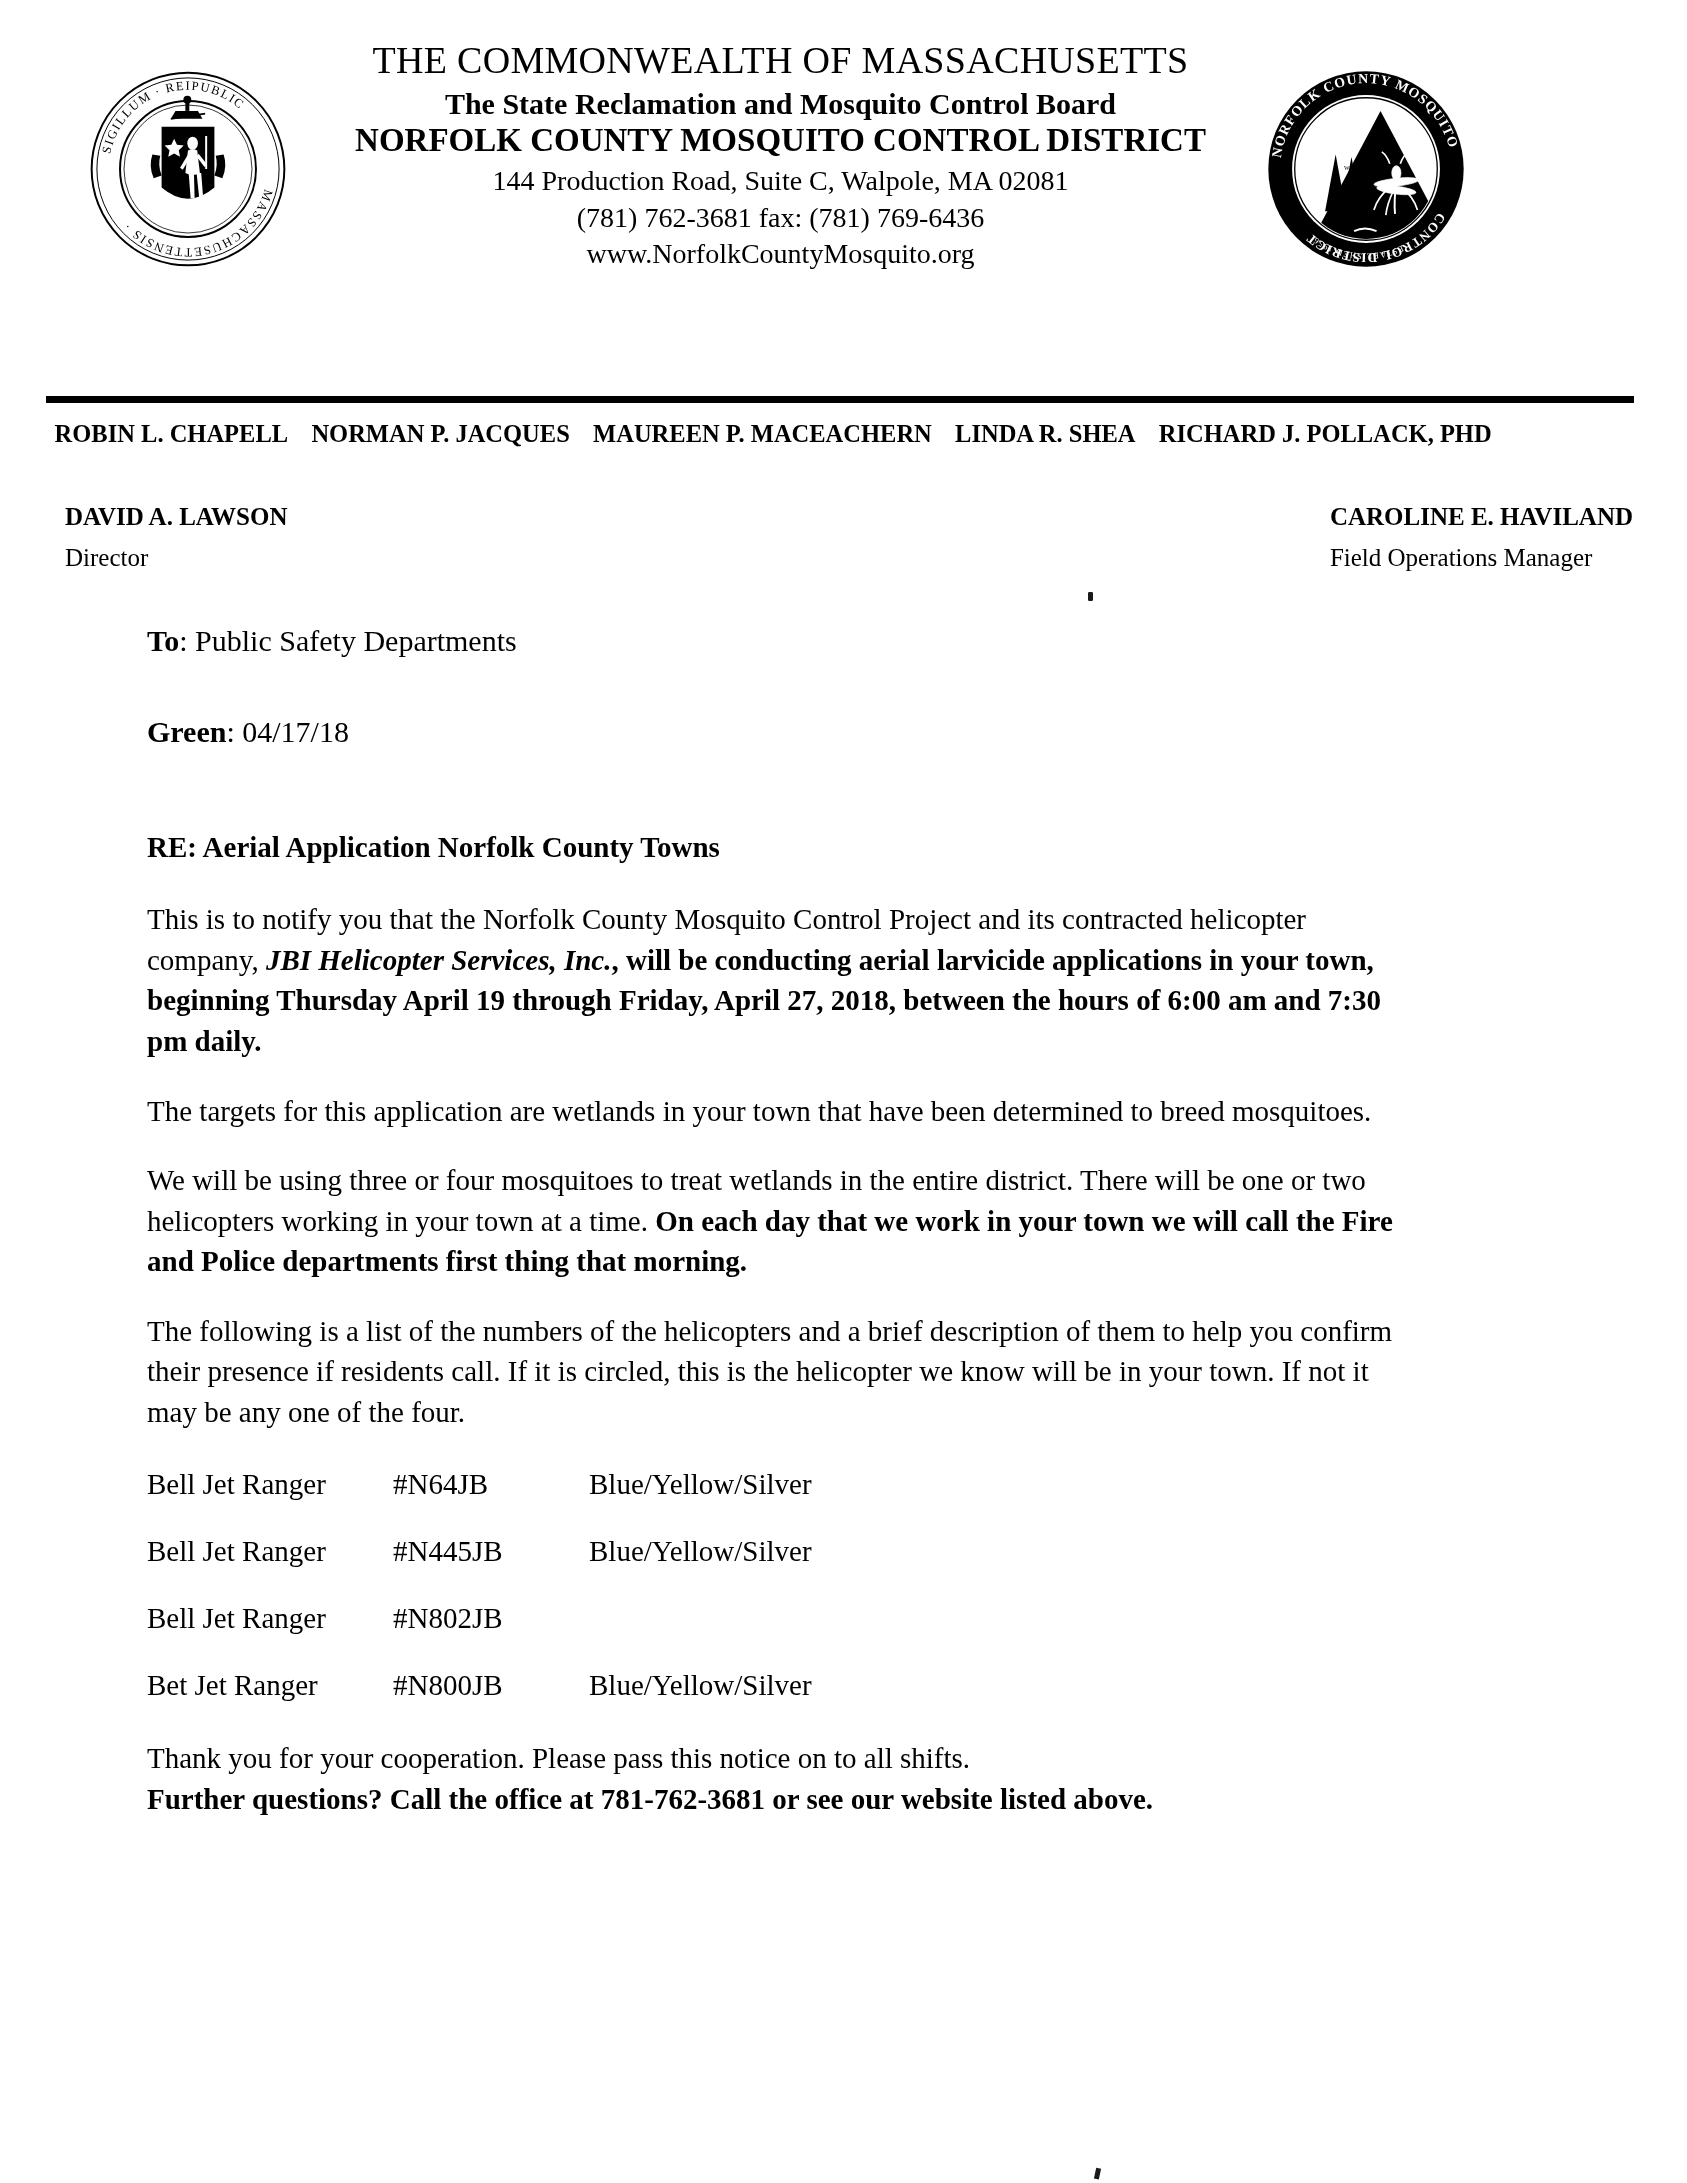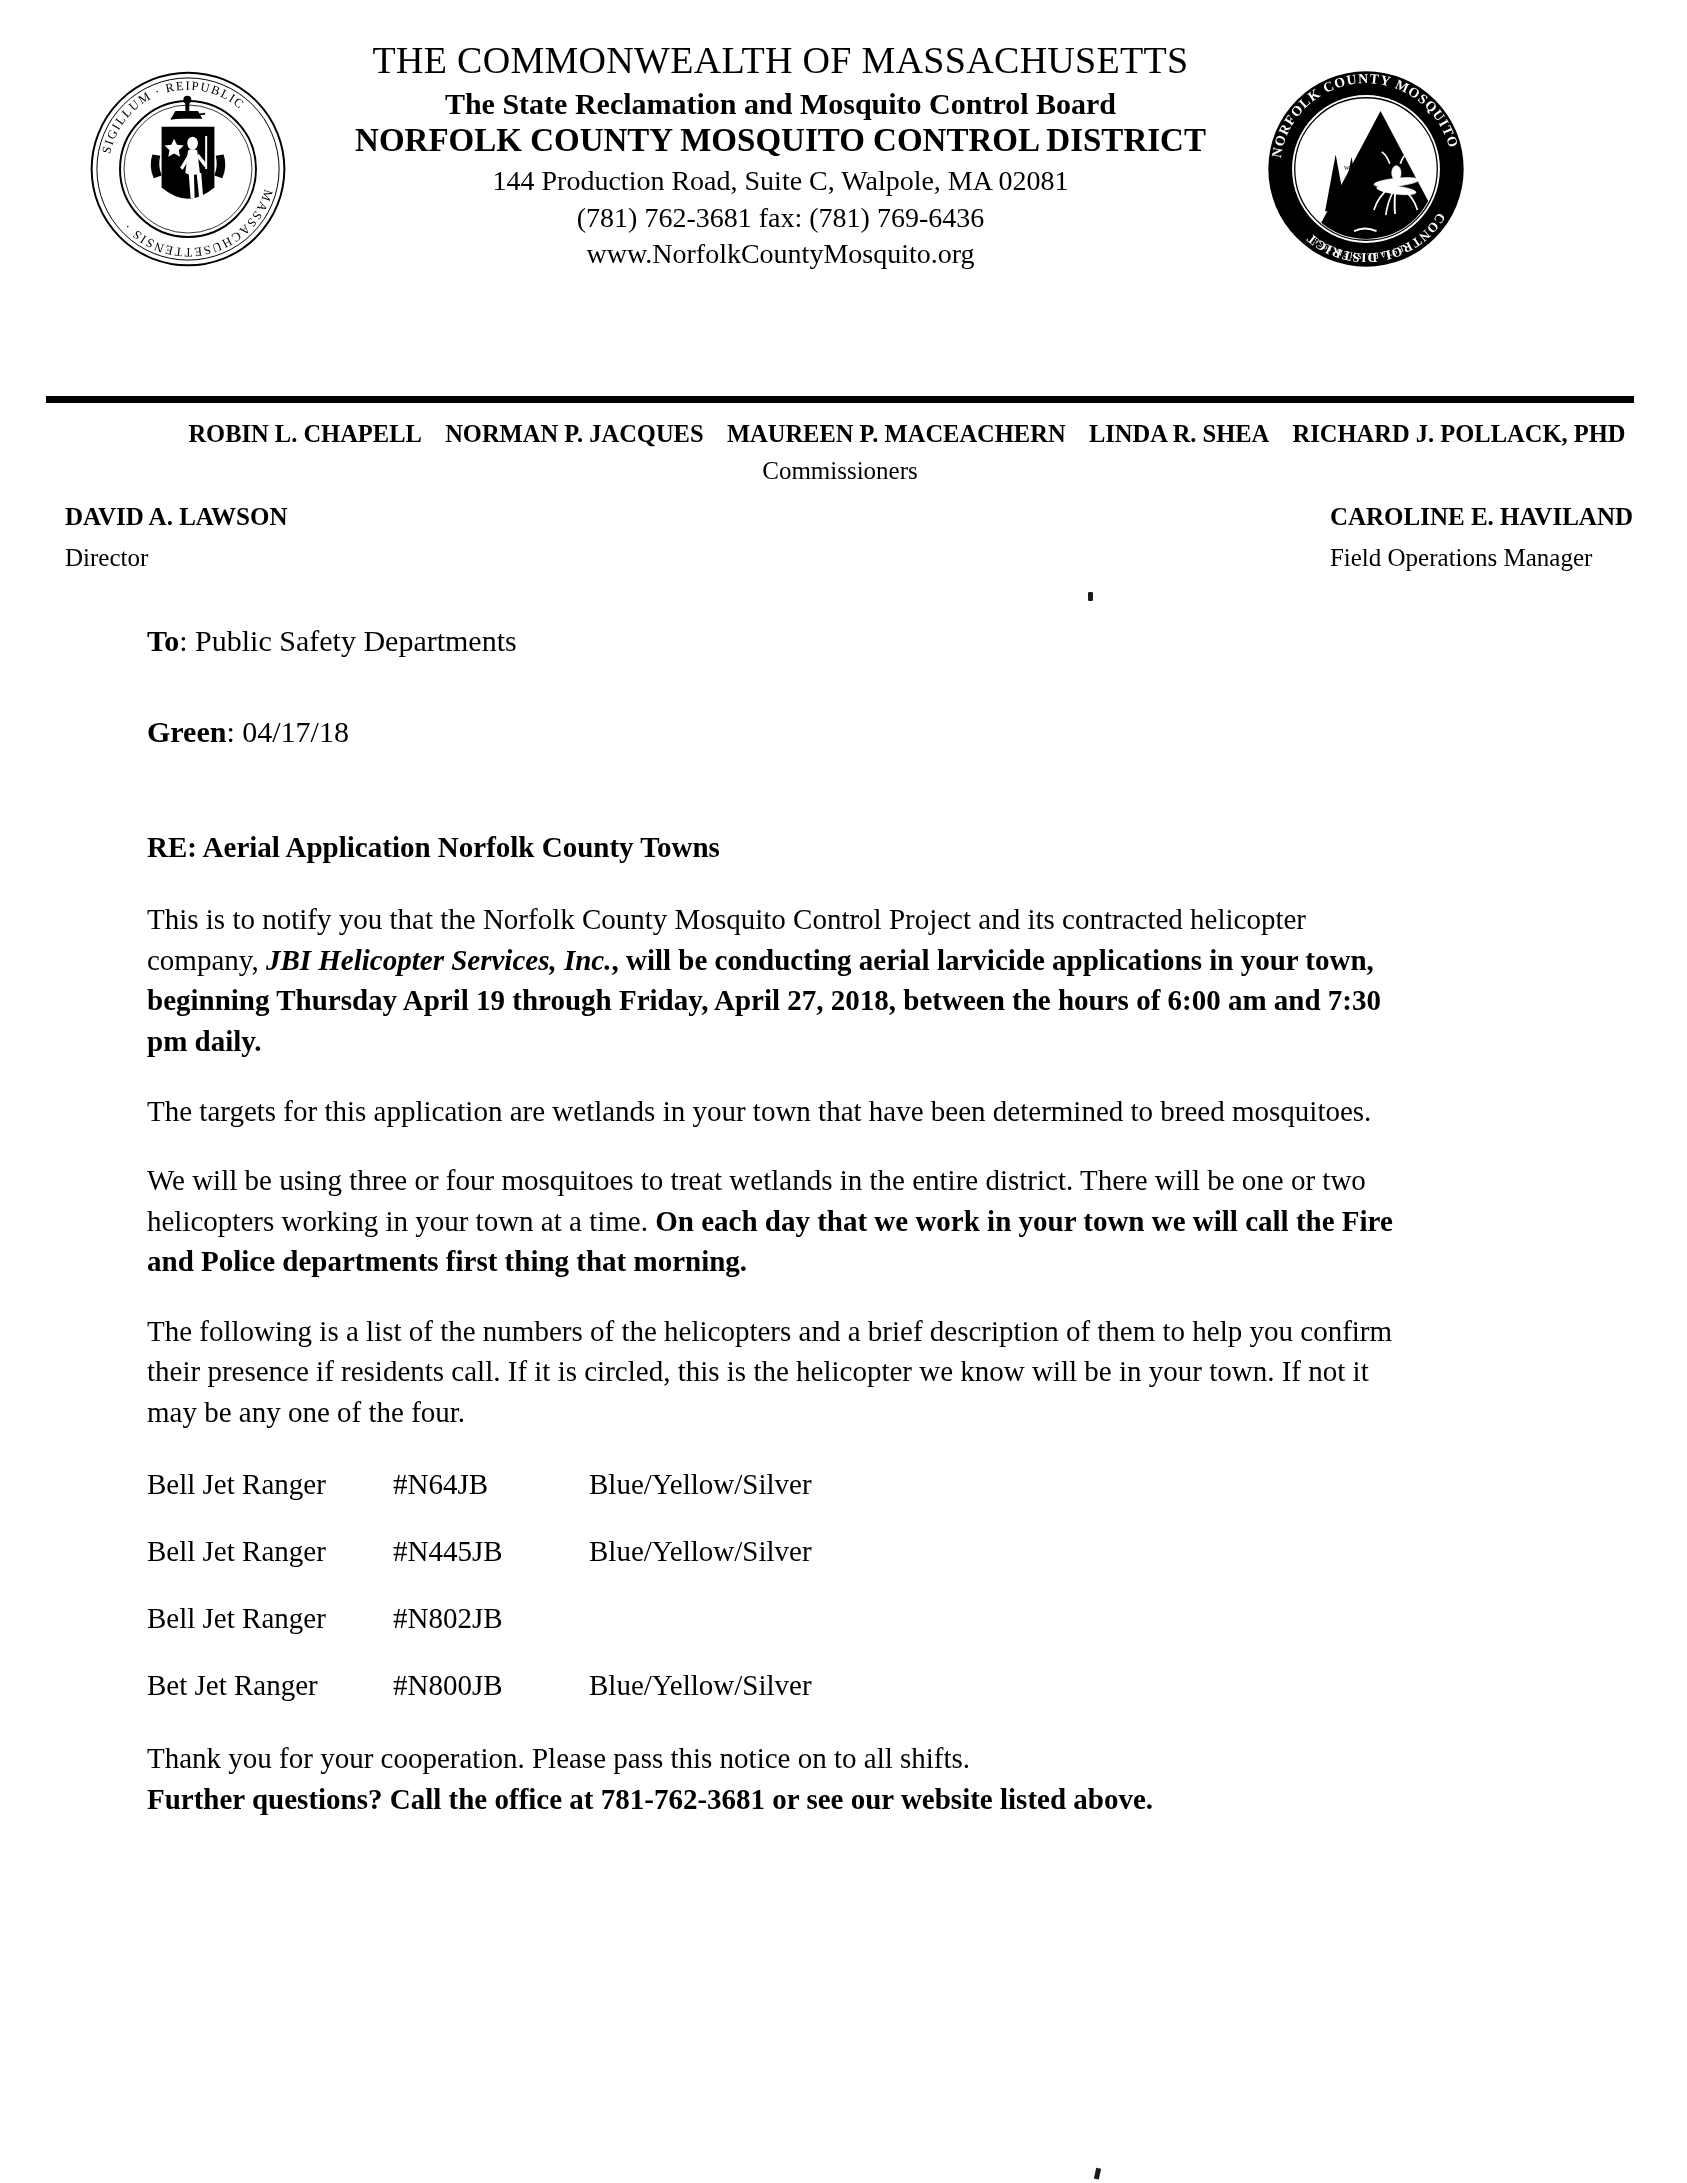--- a/index.html
+++ b/index.html
@@ -88,21 +88,21 @@
     height: 7.3px;
     background: #000000;
   }
 
   
   .commissioners-row {
     position: absolute;
     left: 46px;
     top: 420px;
     width: 1588px;
-    text-align: right;
+    text-align: left;
     font-size: 24.5px;
     font-variant: small-caps;
     font-weight: bold;
     white-space: nowrap;
   }
   .commissioners-row .nm { margin: 0 8.6px; }
   .commissioners-label {
     position: absolute;
     left: 46px;
     top: 457px;
@@ -313,21 +313,20 @@
 
   <div class="rule"></div>
 
   <div class="commissioners-row">
     <span class="nm">ROBIN L. CHAPELL</span>
     <span class="nm">NORMAN P. JACQUES</span>
     <span class="nm">MAUREEN P. MACEACHERN</span>
     <span class="nm">LINDA R. SHEA</span>
     <span class="nm">RICHARD J. POLLACK, PHD</span>
   </div>
-  <div class="commissioners-label">Commissioners</div>
 
   <div class="officer-left">
     <div class="officer-name">DAVID A. LAWSON</div>
     <div class="officer-title">Director</div>
   </div>
   <div class="officer-right">
     <div class="officer-name">CAROLINE E. HAVILAND</div>
     <div class="officer-title">Field Operations Manager</div>
   </div>
 

